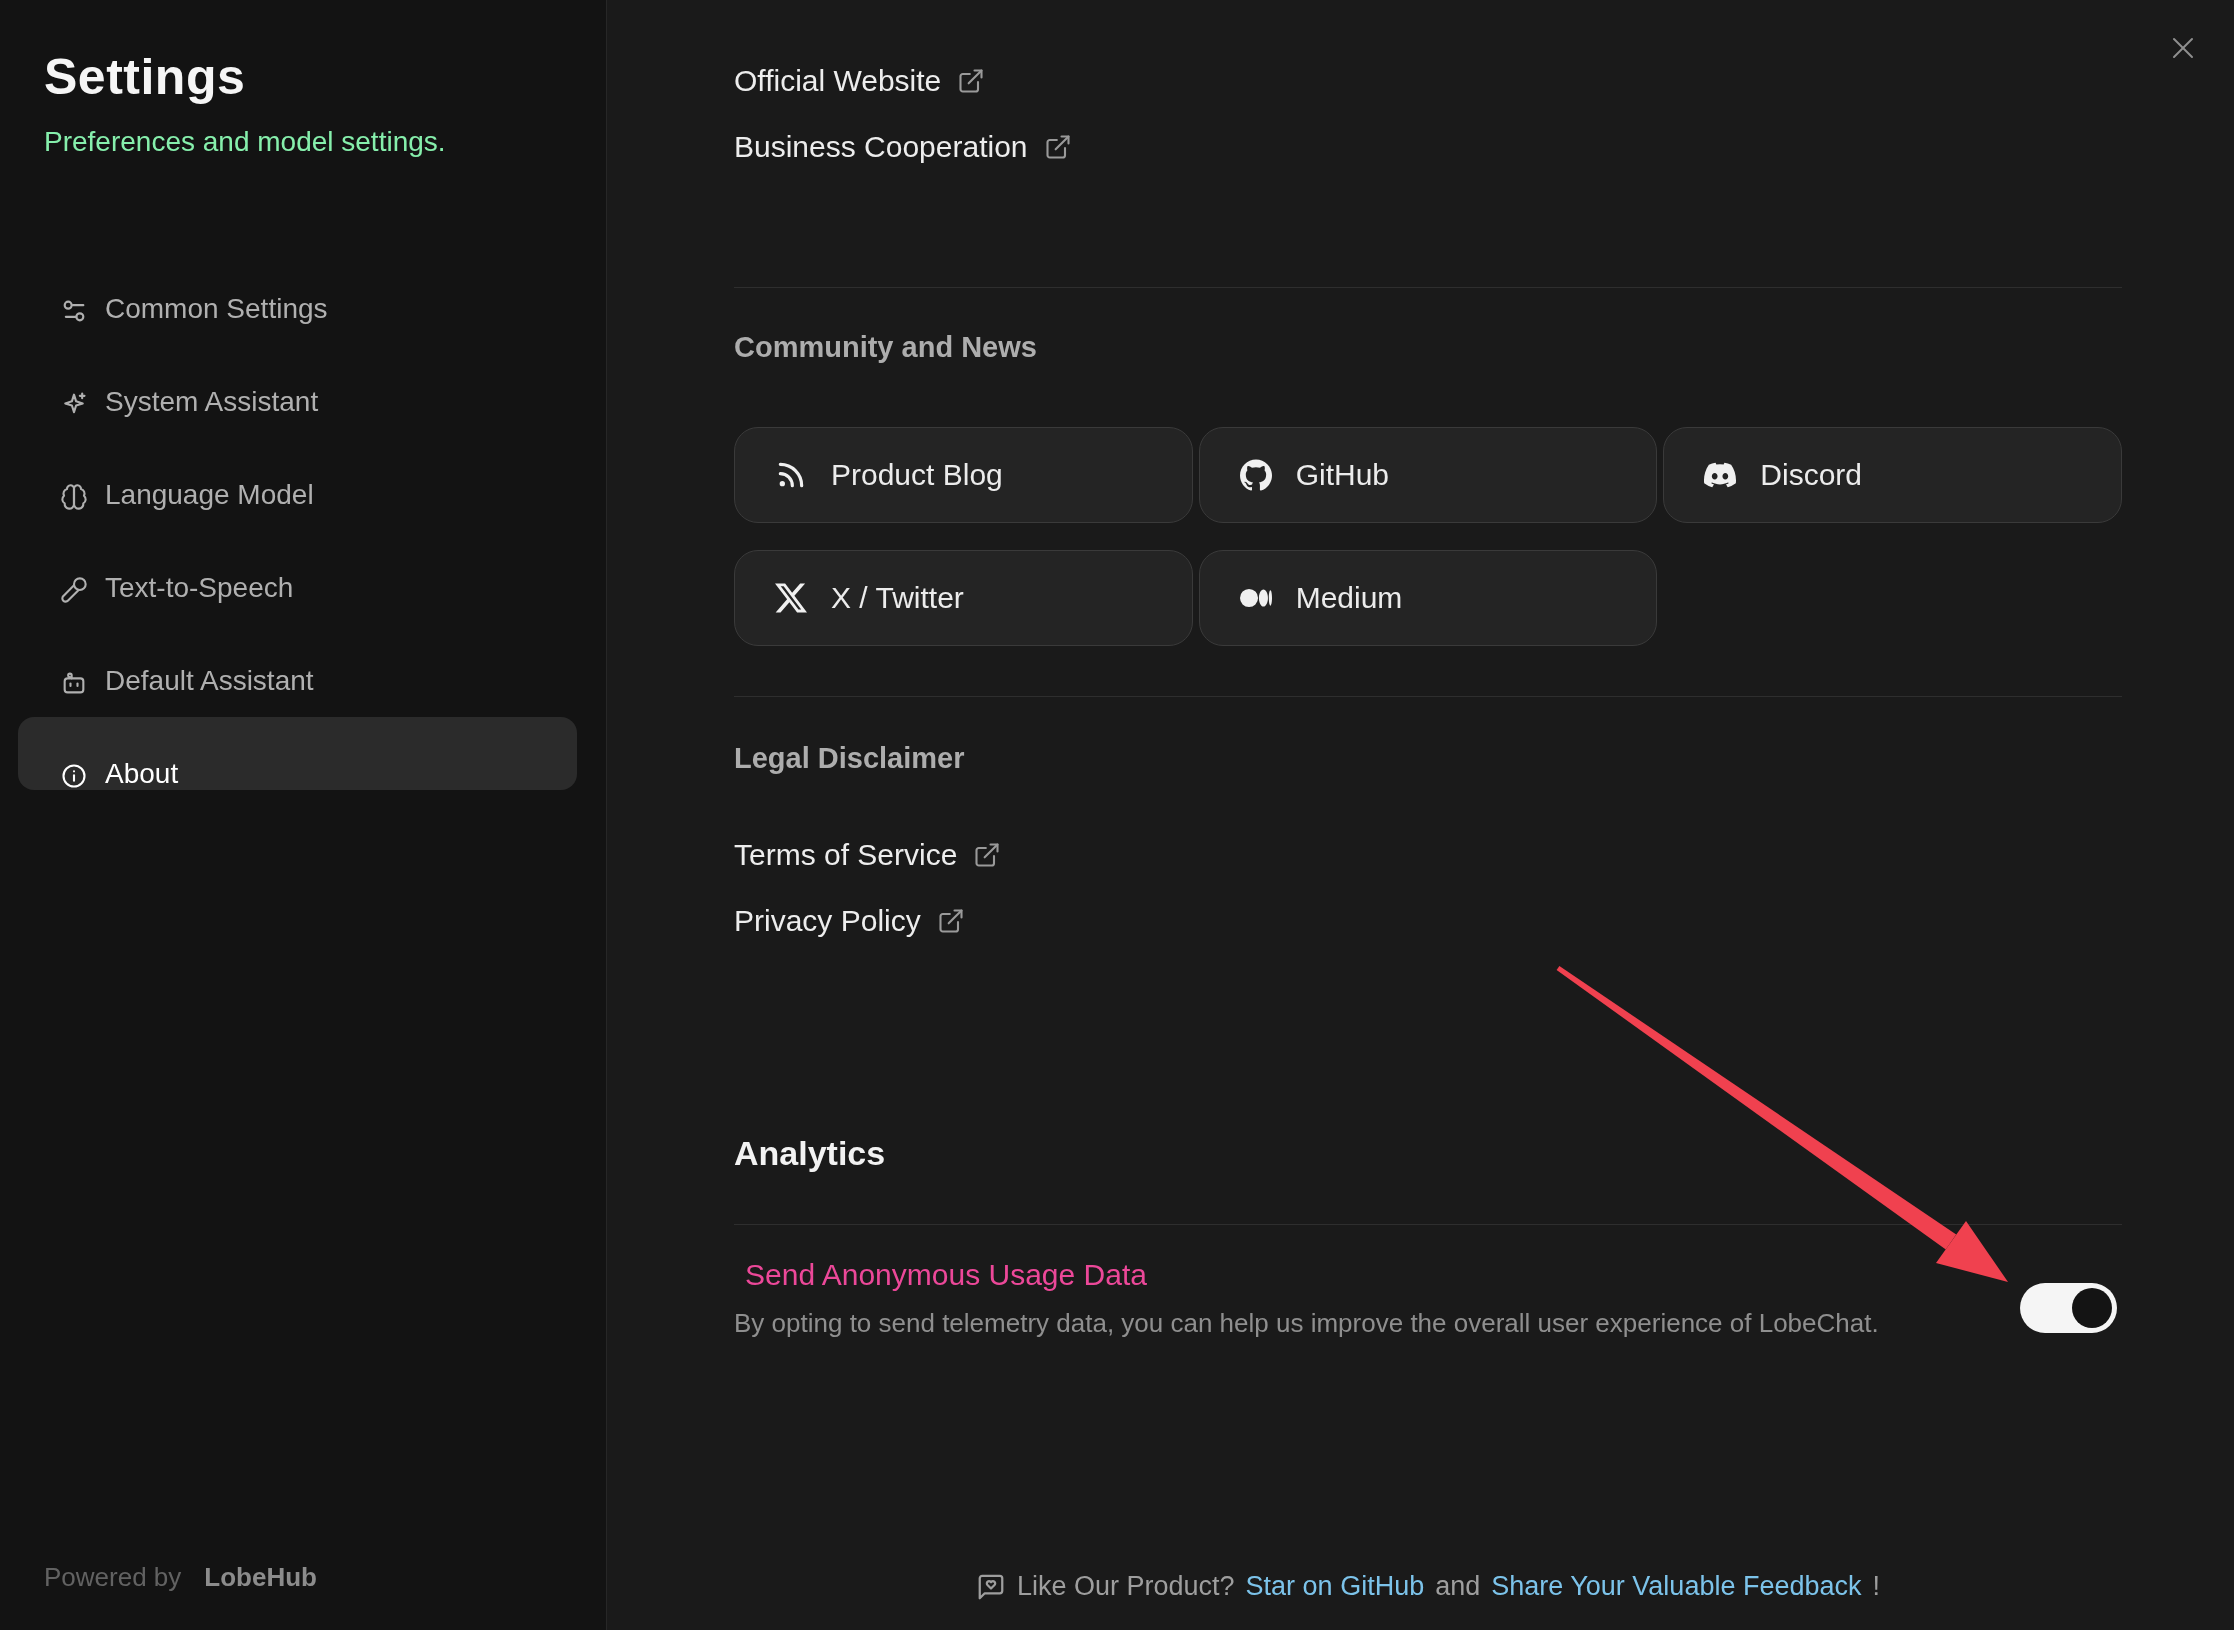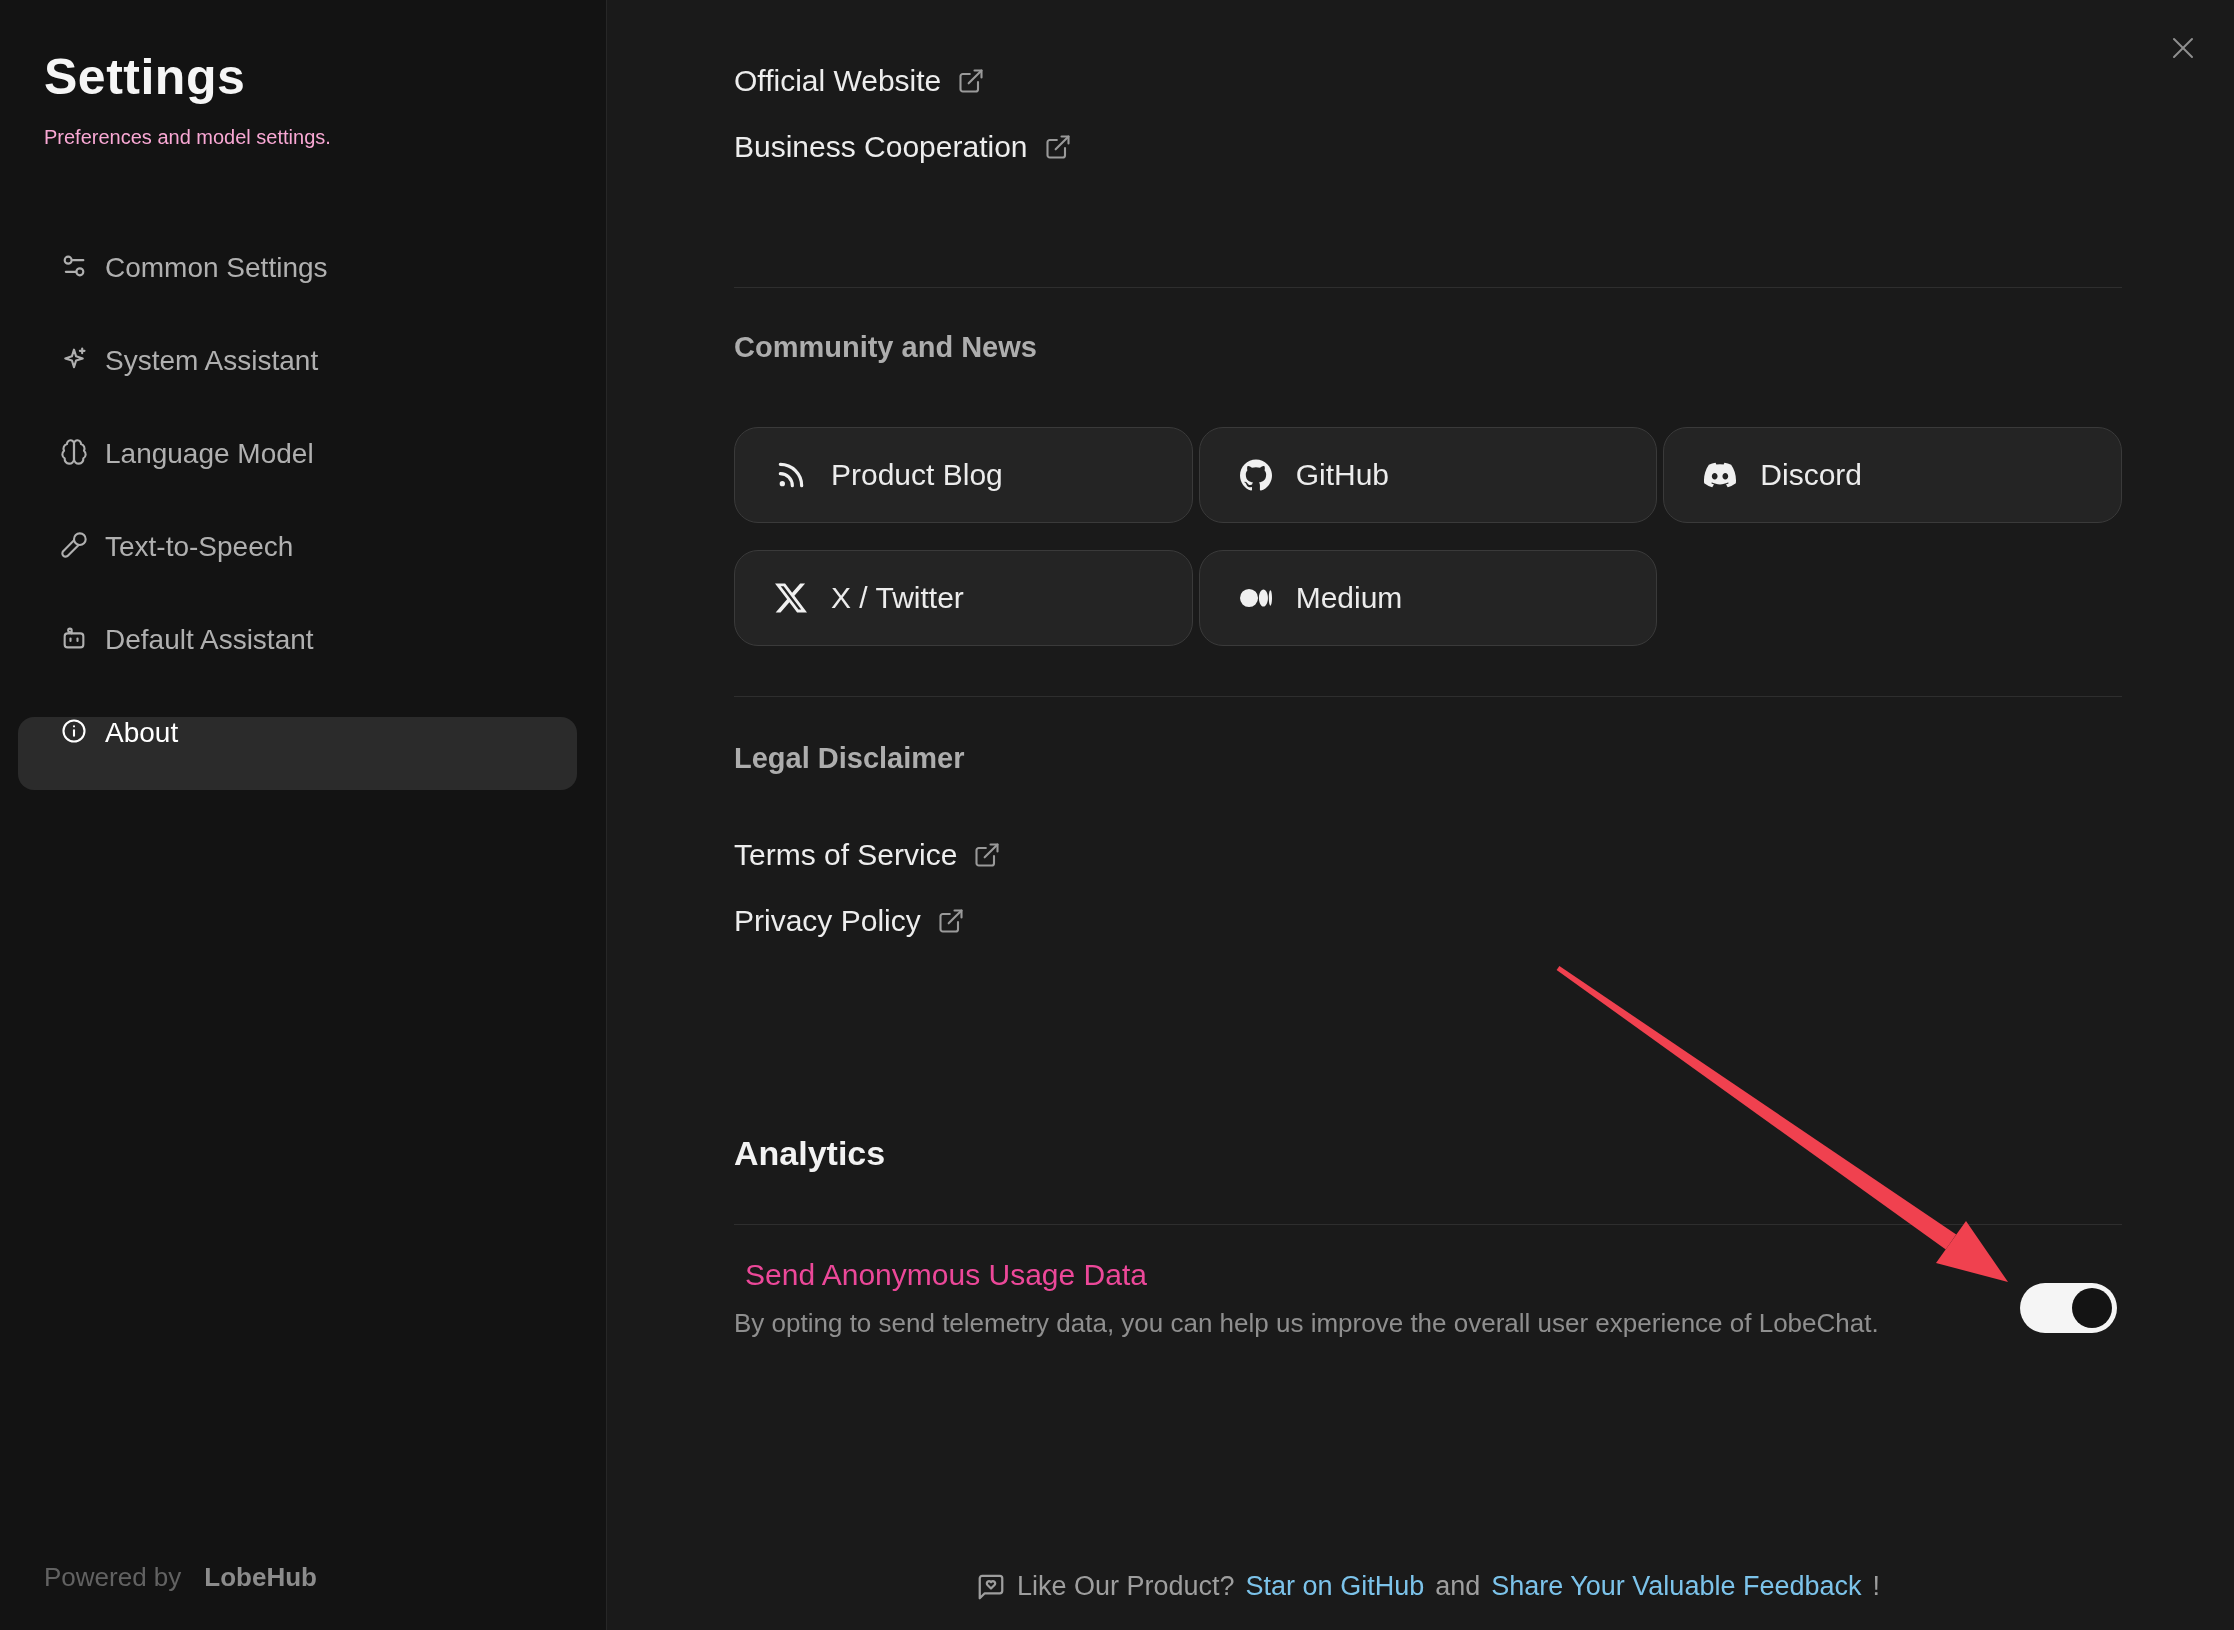--- a/index.html
+++ b/index.html
@@ -11,24 +11,24 @@
     color:#ececec;
   }
   svg { display:block; }
 
   
   .sidebar {
     position:absolute; left:0; top:0; width:607px; height:1630px;
     background:#131313; border-right:1px solid #272727;
   }
   .sb-title { position:absolute; left:44px; top:48px; font-size:50px; font-weight:700; color:#f5f5f5; letter-spacing:.5px; }
-  .sb-subtitle { position:absolute; left:44px; top:126px; font-size:20px; font-weight:400; color:#f9a8d4; }
+  .sb-subtitle { position:absolute; left:44px; top:126px; font-size:28px; font-weight:400; color:#86efac; }
   .nav { position:absolute; left:18px; top:252px; width:571px; }
   .nav-item {
-    display:flex; align-items:flex-start; width:559px; height:73px;
+    display:flex; align-items:flex-end; width:559px; height:73px;
     padding-left:42px; margin-bottom:20px; border-radius:16px;
     color:#b0b0b0; cursor:pointer;
   }
   .nav-item.active { background:#2b2b2b; color:#ffffff; }
   .nav-icon { width:28px; height:28px; margin-right:17px; flex:0 0 auto; }
   .nav-icon svg { width:28px; height:28px; stroke:currentColor; fill:none; stroke-width:1.8; stroke-linecap:round; stroke-linejoin:round; }
   .nav-label { font-size:28px; }
   .powered { position:absolute; left:44px; top:1562px; font-size:26px; color:#626262; }
   .powered b { color:#8c8c8c; font-weight:700; margin-left:23px; }
 

